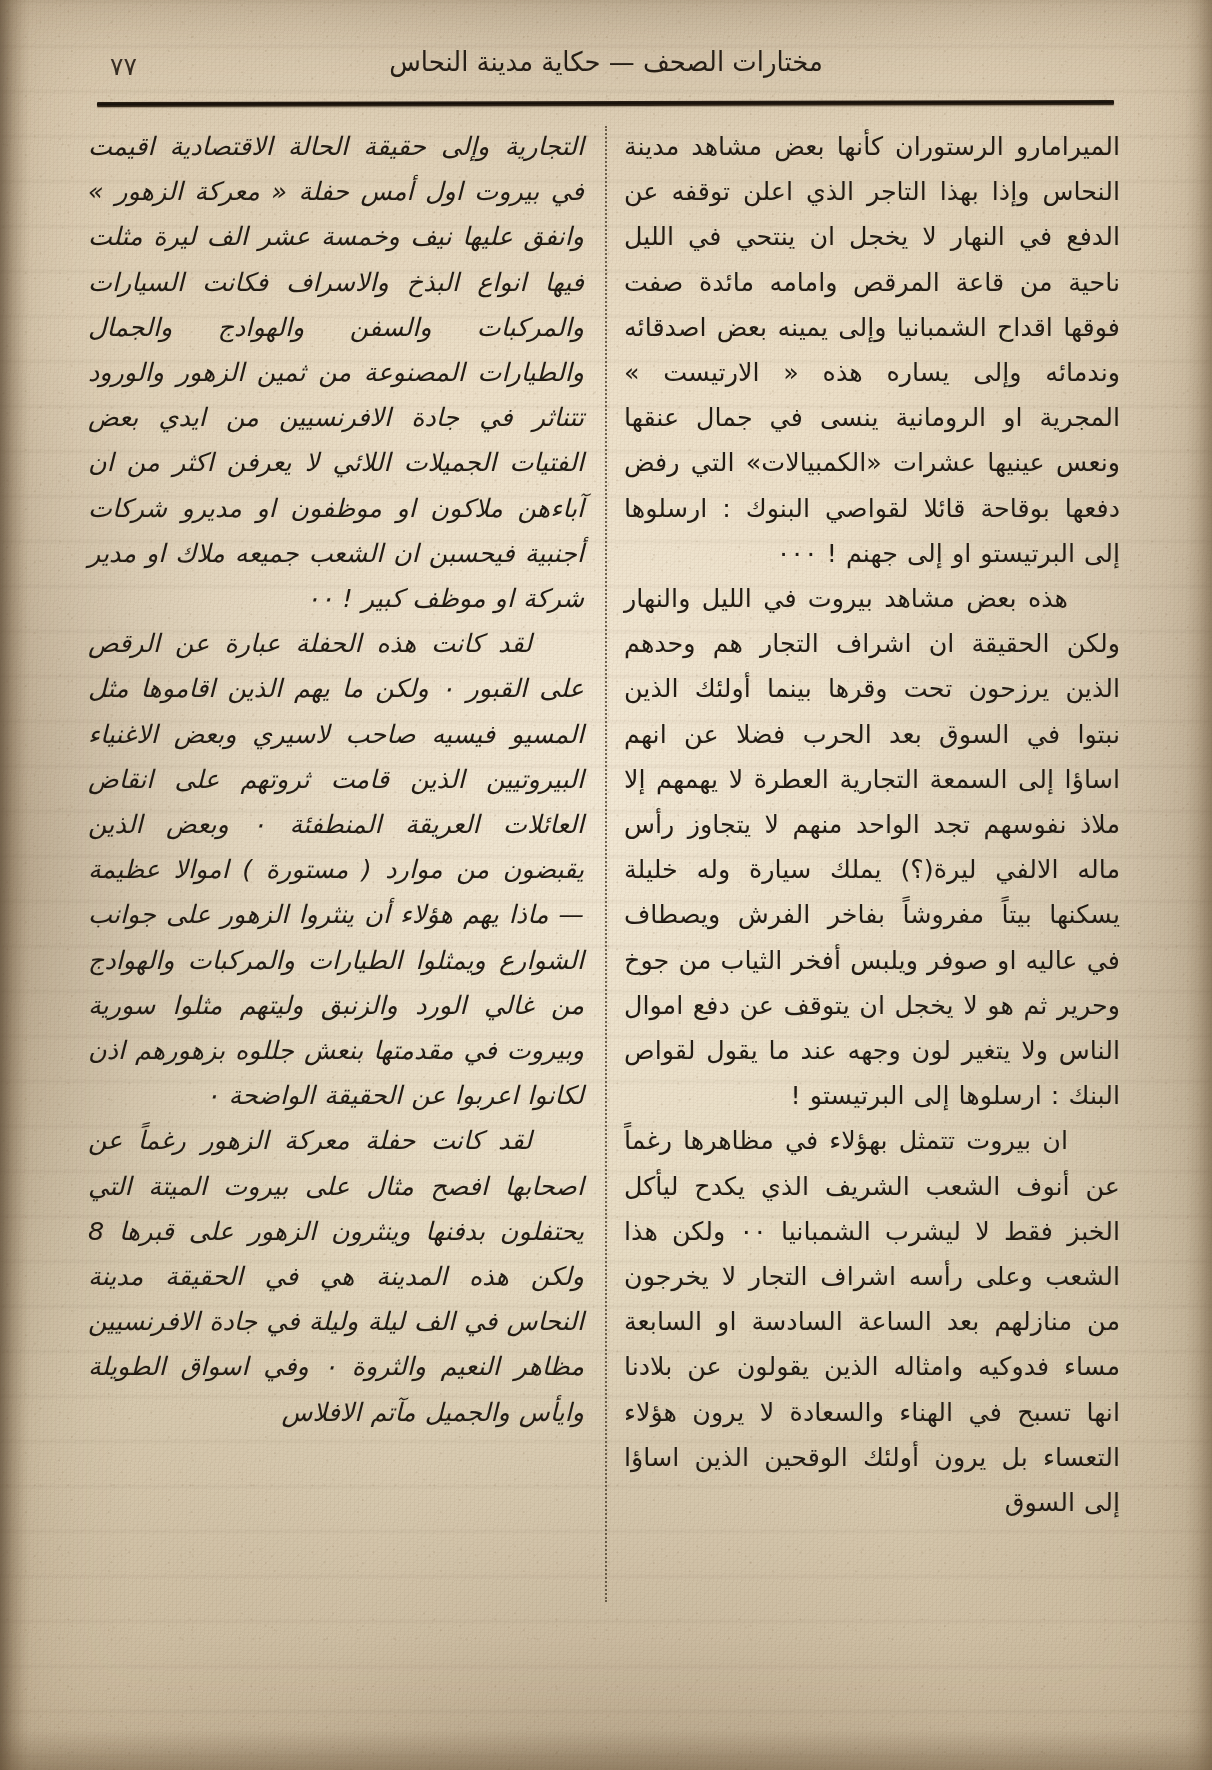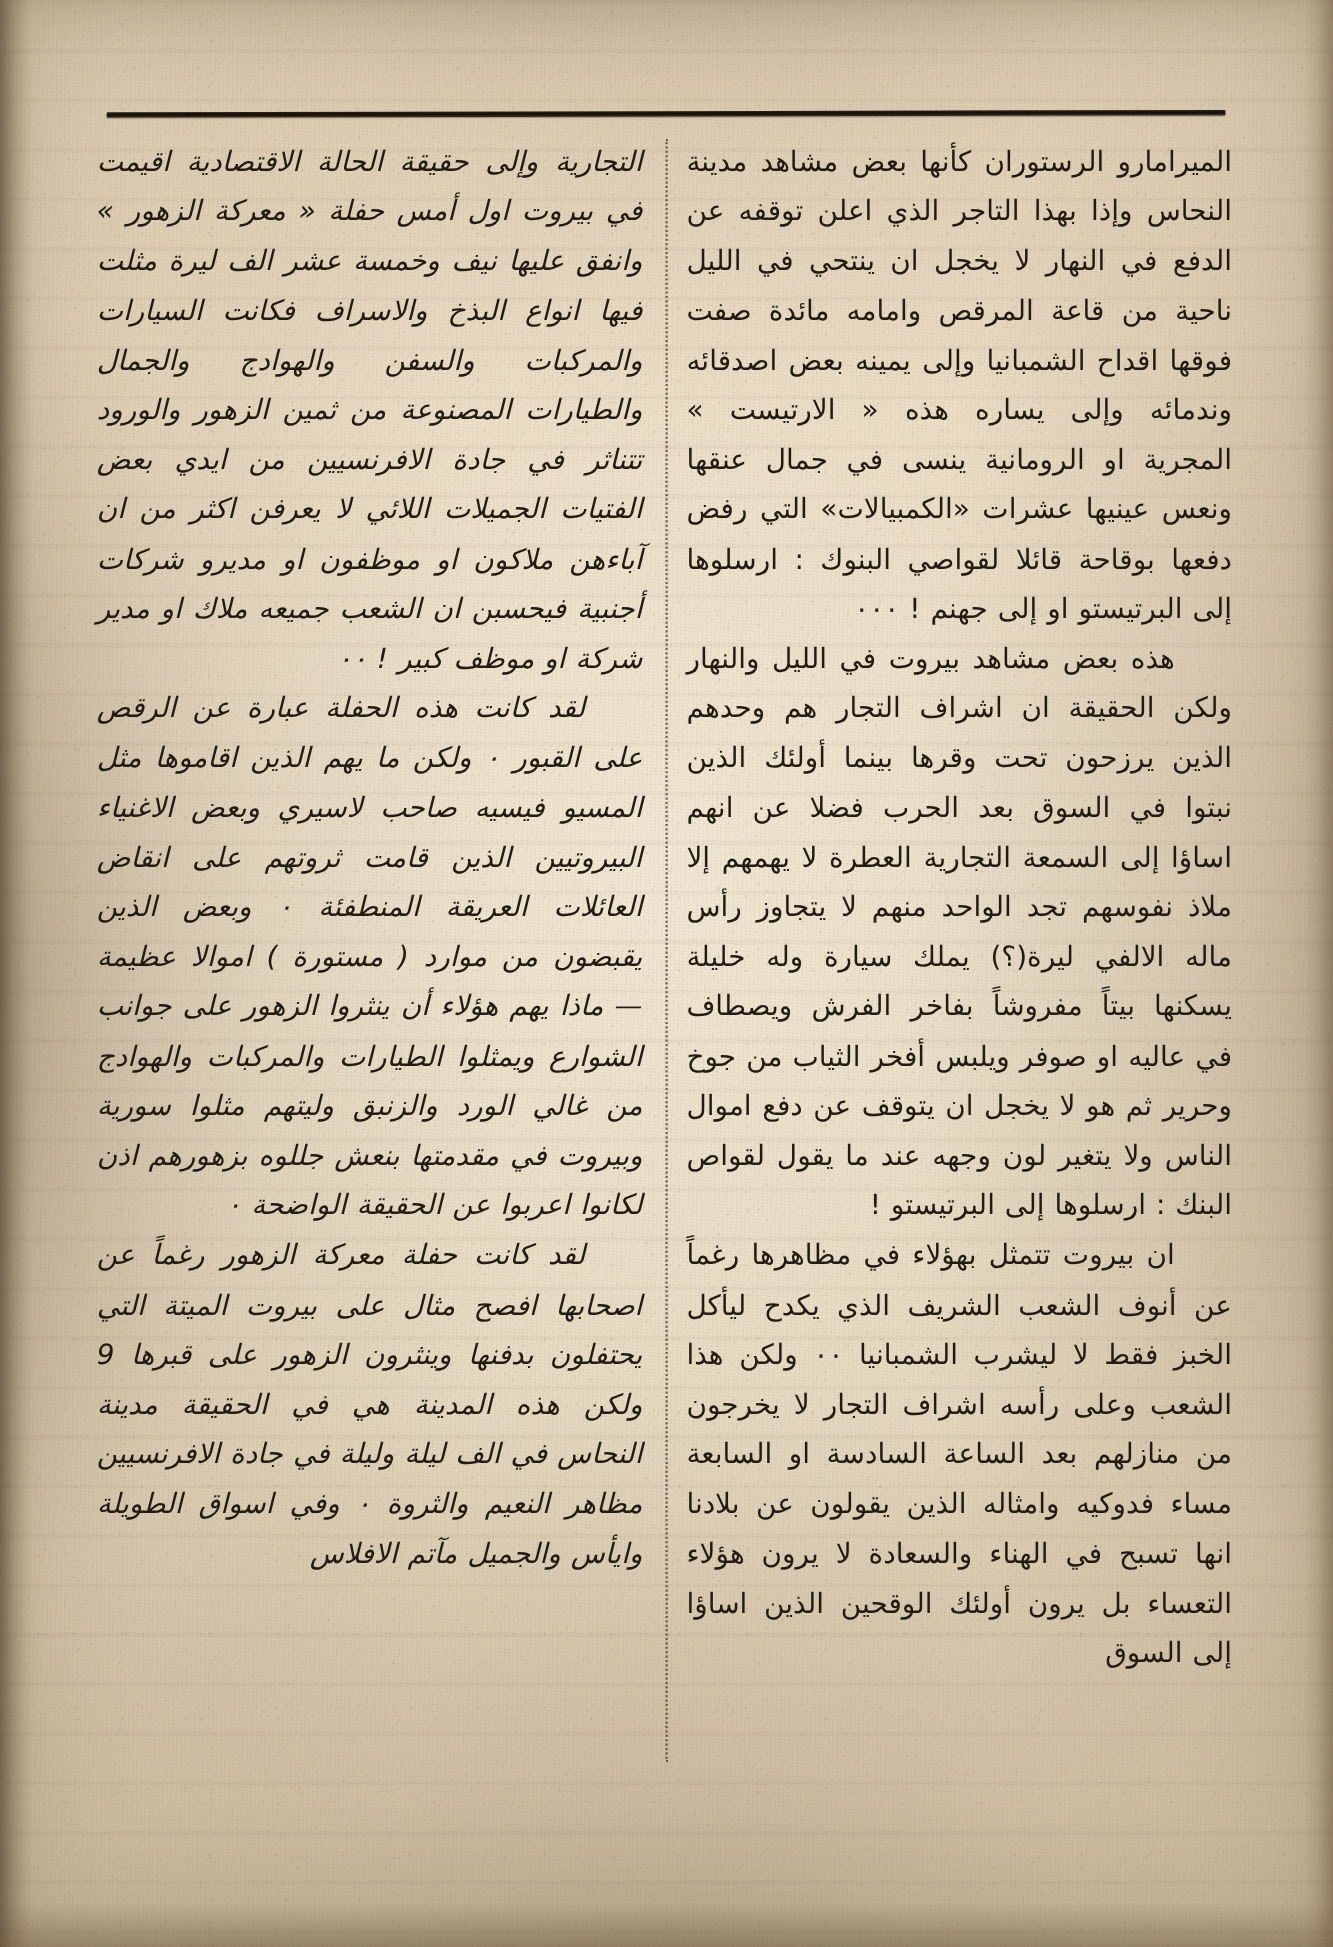--- a/index.html
+++ b/index.html
@@ -194,35 +194,39 @@
     inset: 0;
     pointer-events: none;
     box-shadow: inset 0 0 120px rgba(96,74,48,0.30), inset 0 0 40px rgba(110,88,60,0.18);
   }
 </style>
 </head>
 <body>
 
 <div class="page">
 
+  <div class="header">
+    <div class="folio">٧٧</div>
+    <div class="running-title">مختارات الصحف — حكاية مدينة النحاس</div>
+  </div>
 
   <div class="rule"></div>
 
   <div class="columns">
 
     <div class="col right">
       <p class="first">الميرامارو الرستوران كأنها بعض مشاهد مدينة النحاس وإذا بهذا التاجر الذي اعلن توقفه عن الدفع في النهار لا يخجل ان ينتحي في الليل ناحية من قاعة المرقص وامامه مائدة صفت فوقها اقداح الشمبانيا وإلى يمينه بعض اصدقائه وندمائه وإلى يساره هذه « الارتيست » المجرية او الرومانية ينسى في جمال عنقها ونعس عينيها عشرات «الكمبيالات» التي رفض دفعها بوقاحة قائلا لقواصي البنوك : ارسلوها إلى البرتيستو او إلى جهنم ! ٠٠٠</p>
       <p class="indent">هذه بعض مشاهد بيروت في الليل والنهار ولكن الحقيقة ان اشراف التجار هم وحدهم الذين يرزحون تحت وقرها بينما أولئك الذين نبتوا في السوق بعد الحرب فضلا عن انهم اساؤا إلى السمعة التجارية العطرة لا يهمهم إلا ملاذ نفوسهم تجد الواحد منهم لا يتجاوز رأس ماله الالفي ليرة(؟) يملك سيارة وله خليلة يسكنها بيتاً مفروشاً بفاخر الفرش ويصطاف في عاليه او صوفر ويلبس أفخر الثياب من جوخ وحرير ثم هو لا يخجل ان يتوقف عن دفع اموال الناس ولا يتغير لون وجهه عند ما يقول لقواص البنك : ارسلوها إلى البرتيستو !</p>
       <p class="indent">ان بيروت تتمثل بهؤلاء في مظاهرها رغماً عن أنوف الشعب الشريف الذي يكدح ليأكل الخبز فقط لا ليشرب الشمبانيا ٠٠ ولكن هذا الشعب وعلى رأسه اشراف التجار لا يخرجون من منازلهم بعد الساعة السادسة او السابعة مساء فدوكيه وامثاله الذين يقولون عن بلادنا انها تسبح في الهناء والسعادة لا يرون هؤلاء التعساء بل يرون أولئك الوقحين الذين اساؤا إلى السوق</p>
     </div>
 
     <div class="col left">
       <p class="first">التجارية وإلى حقيقة الحالة الاقتصادية اقيمت في بيروت اول أمس حفلة « معركة الزهور » وانفق عليها نيف وخمسة عشر الف ليرة مثلت فيها انواع البذخ والاسراف فكانت السيارات والمركبات والسفن والهوادج والجمال والطيارات المصنوعة من ثمين الزهور والورود تتناثر في جادة الافرنسيين من ايدي بعض الفتيات الجميلات اللائي لا يعرفن اكثر من ان آباءهن ملاكون او موظفون او مديرو شركات أجنبية فيحسبن ان الشعب جميعه ملاك او مدير شركة او موظف كبير ! ٠٠</p>
       <p class="indent">لقد كانت هذه الحفلة عبارة عن الرقص على القبور ٠ ولكن ما يهم الذين اقاموها مثل المسيو فيسيه صاحب لاسيري وبعض الاغنياء البيروتيين الذين قامت ثروتهم على انقاض العائلات العريقة المنطفئة ٠ وبعض الذين يقبضون من موارد ( مستورة ) اموالا عظيمة — ماذا يهم هؤلاء أن ينثروا الزهور على جوانب الشوارع ويمثلوا الطيارات والمركبات والهوادج من غالي الورد والزنبق وليتهم مثلوا سورية وبيروت في مقدمتها بنعش جللوه بزهورهم اذن لكانوا اعربوا عن الحقيقة الواضحة ٠</p>
-      <p class="indent">لقد كانت حفلة معركة الزهور رغماً عن اصحابها افصح مثال على بيروت الميتة التي يحتفلون بدفنها وينثرون الزهور على قبرها 9 ولكن هذه المدينة هي في الحقيقة مدينة النحاس في الف ليلة وليلة في جادة الافرنسيين مظاهر النعيم والثروة ٠ وفي اسواق الطويلة وايأس والجميل مآتم الافلاس</p>
+      <p class="indent">لقد كانت حفلة معركة الزهور رغماً عن اصحابها افصح مثال على بيروت الميتة التي يحتفلون بدفنها وينثرون الزهور على قبرها 8 ولكن هذه المدينة هي في الحقيقة مدينة النحاس في الف ليلة وليلة في جادة الافرنسيين مظاهر النعيم والثروة ٠ وفي اسواق الطويلة وايأس والجميل مآتم الافلاس</p>
     </div>
 
   </div>
 
   <div class="divider"></div>
 
   <div class="bleed"></div>
   <div class="grain"></div>
   <div class="speckle"></div>
   <div class="gutter-shadow"></div>

